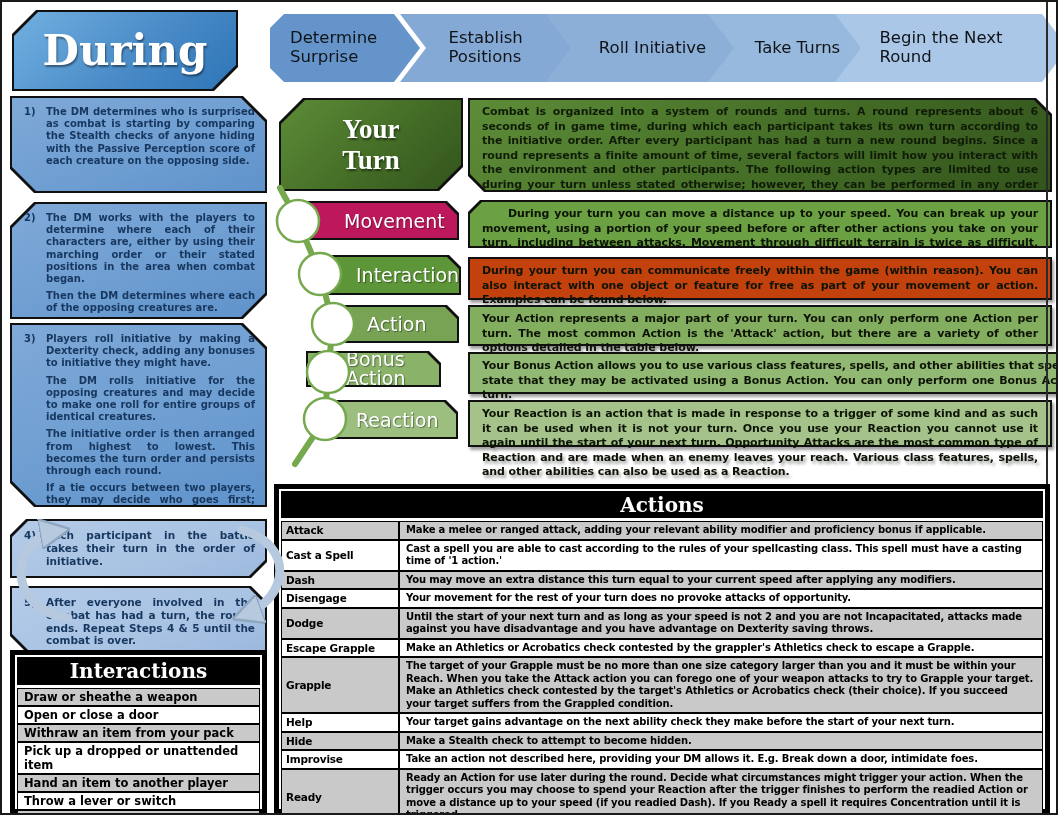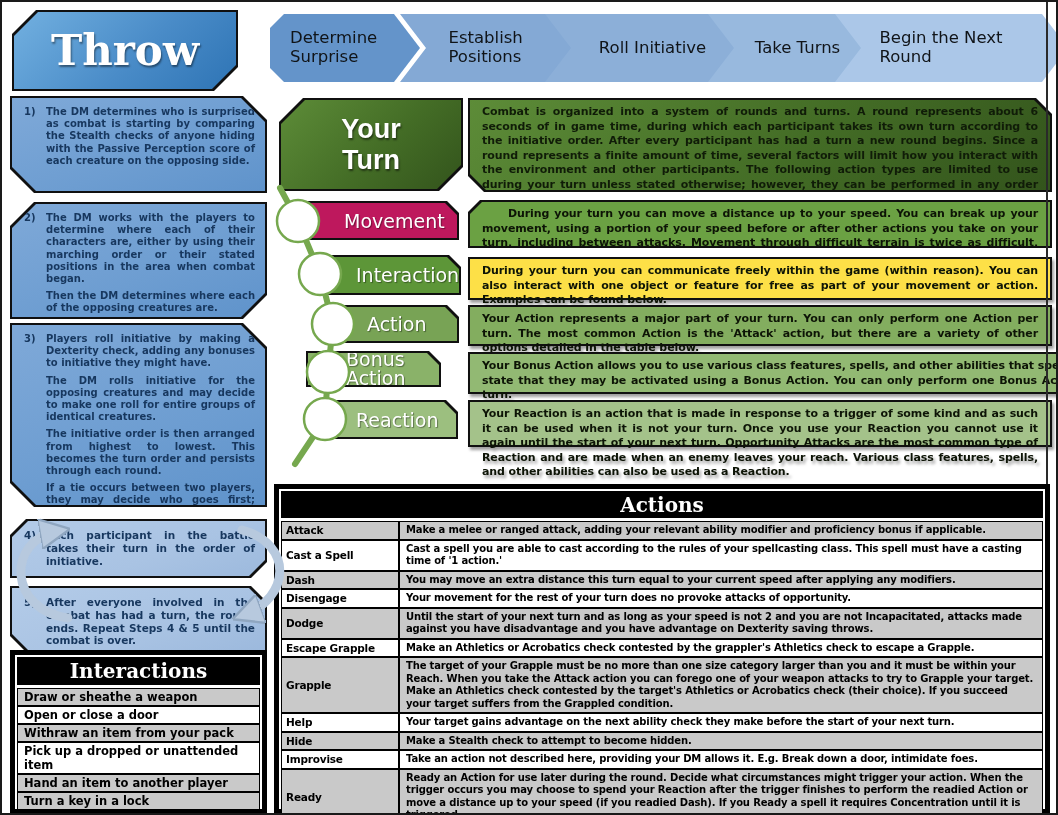--- a/index.html
+++ b/index.html
@@ -33,21 +33,21 @@
   .step .fill{display:flex;gap:4px;padding:8px 10px 6px 12px;
     color:#17375e;font-weight:bold;font-size:10px;line-height:1.22;text-align:justify;}
   .step .num{flex:0 0 18px;}
   .step .paras{flex:1;}
   .step .para{margin-bottom:5px;}
   .step .para:last-child{margin-bottom:0;}
   .fill-blue{background:linear-gradient(160deg,#7fa9d8 0%,#6d9dd1 60%,#5f93cb 100%);}
   .fill-blue-light{background:linear-gradient(160deg,#b3cbe8 0%,#a9c3e3 60%,#9cb9dd 100%);}
   
   .yt-title .fill{display:flex;align-items:center;justify-content:center;}
-  .yt-title .t{font-family:Liberation Sans, sans-serif;font-weight:bold;font-size:27px;color:#fff;
+  .yt-title .t{font-family:Liberation Serif, serif;font-weight:bold;font-size:27px;color:#fff;
     width:96px;text-align:center;line-height:1.12;text-shadow:1px 2px 2px rgba(0,0,0,.5);}
   .chip .fill{display:flex;align-items:center;color:#fff;font-family:"DejaVu Sans",sans-serif;
     font-size:19px;text-shadow:1px 1px 1px rgba(0,0,0,.4);}
   
   .desc .fill{color:#0d1406;font-weight:bold;font-size:11px;line-height:1.32;
     text-align:justify;padding:5px 12px 4px 12px;letter-spacing:-0.1px;}
   .desc-dark .fill{color:#0e1a06;}
   .indent .fill{text-indent:26px;}
   
   .dtable{position:absolute;background:#000;border:2px solid #000;box-sizing:border-box;padding:2px;}
@@ -69,21 +69,21 @@
   .row-white{background:#ffffff;}
   .right-rule{position:absolute;top:0;bottom:0;width:2px;background:#2a2a2a;}
   svg{display:block;}
 </style>
 </head>
 <body>
 
 <div class="page">
 
   <div class="box shadow snip-tl-br combat-header abs" style="left:10px;top:8px;width:226px;height:81px;">
-    <div class="fill grad-blue snip-tl-br combat-title">Throw</div>
+    <div class="fill grad-blue snip-tl-br combat-title">During</div>
   </div>
 
   <div class="abs" style="left:268px;top:12px;width:786px;height:68px;">
     <div class="chev chev-first" style="left:0;width:150px;background:#6494ca;">
       <span style="width:110px;">Determine Surprise</span>
     </div>
     <div class="chev chev-mid" style="left:130px;width:165px;background:#84a9d5;">
       <span style="width:100px;">Establish Positions</span>
     </div>
     <div class="chev chev-mid" style="left:275px;width:183px;background:#8cafd8;">
@@ -158,20 +158,21 @@
 
   <div class="dtable" style="left:8px;top:648px;width:257px;height:164px;">
     <div class="dtable-inner">
       <div class="dtable-head" style="height:28px;font-size:20px;">Interactions</div>
       <div class="dtable-body">
         <div class="irow row-gray">Draw or sheathe a weapon</div>
         <div class="irow row-white">Open or close a door</div>
         <div class="irow row-gray">Withraw an item from your pack</div>
         <div class="irow row-white">Pick up a dropped or unattended item</div>
         <div class="irow row-gray">Hand an item to another player</div>
+        <div class="irow row-white">Throw a lever or switch</div>
         <div class="irow row-gray">Turn a key in a lock</div>
 
       </div>
     </div>
   </div>
 
   <div class="box shadow snip-tl-br yt-title abs" style="left:277px;top:96px;width:184px;height:93px;z-index:2;">
     <div class="fill grad-green-dark snip-tl-br">
       <span class="t">Your Turn</span>
     </div>
@@ -206,21 +207,21 @@
 
   <div class="box shadow snip-tr-bl-sm desc desc-dark abs" style="left:466px;top:96px;width:584px;height:94px;">
     <div class="fill grad-green-dark snip-tr-bl-sm" style="color:#101c08;">Combat is organized into a system of rounds and turns. A round represents about 6 seconds of in game time, during which each participant takes its own turn according to the initiative order. After every participant has had a turn a new round begins. Since a round represents a finite amount of time, several factors will limit how you interact with the environment and other participants. The following action types are limited to use during your turn unless stated otherwise; however, they can be performed in any order you choose.</div>
   </div>
 
   <div class="box shadow snip-tl desc indent abs" style="left:466px;top:198px;width:584px;height:48px;">
     <div class="fill snip-tl" style="background:#6ba143;">During your turn you can move a distance up to your speed. You can break up your movement, using a portion of your speed before or after other actions you take on your turn, including between attacks. Movement through difficult terrain is twice as difficult, costing you two feet of movement for every one.</div>
   </div>
 
   <div class="box shadow desc abs" style="left:466px;top:255px;width:584px;height:43px;">
-    <div class="fill" style="background:#fde047;">During your turn you can communicate freely within the game (within reason). You can also interact with one object or feature for free as part of your movement or action. Examples can be found below.</div>
+    <div class="fill" style="background:#c2410c;">During your turn you can communicate freely within the game (within reason). You can also interact with one object or feature for free as part of your movement or action. Examples can be found below.</div>
   </div>
 
   <div class="box shadow desc abs" style="left:466px;top:303px;width:584px;height:41px;">
     <div class="fill" style="background:#83ad5f;">Your Action represents a major part of your turn. You can only perform one Action per turn. The most common Action is the 'Attack' action, but there are a variety of other options detailed in the table below.</div>
   </div>
 
   <div class="box shadow desc abs" style="left:466px;top:350px;width:652px;height:42px;">
     <div class="fill" style="background:#92b973;">Your Bonus Action allows you to use various class features, spells, and other abilities that specifically state that they may be activated using a Bonus Action.  You can only perform one Bonus Action per turn.</div>
   </div>
 

